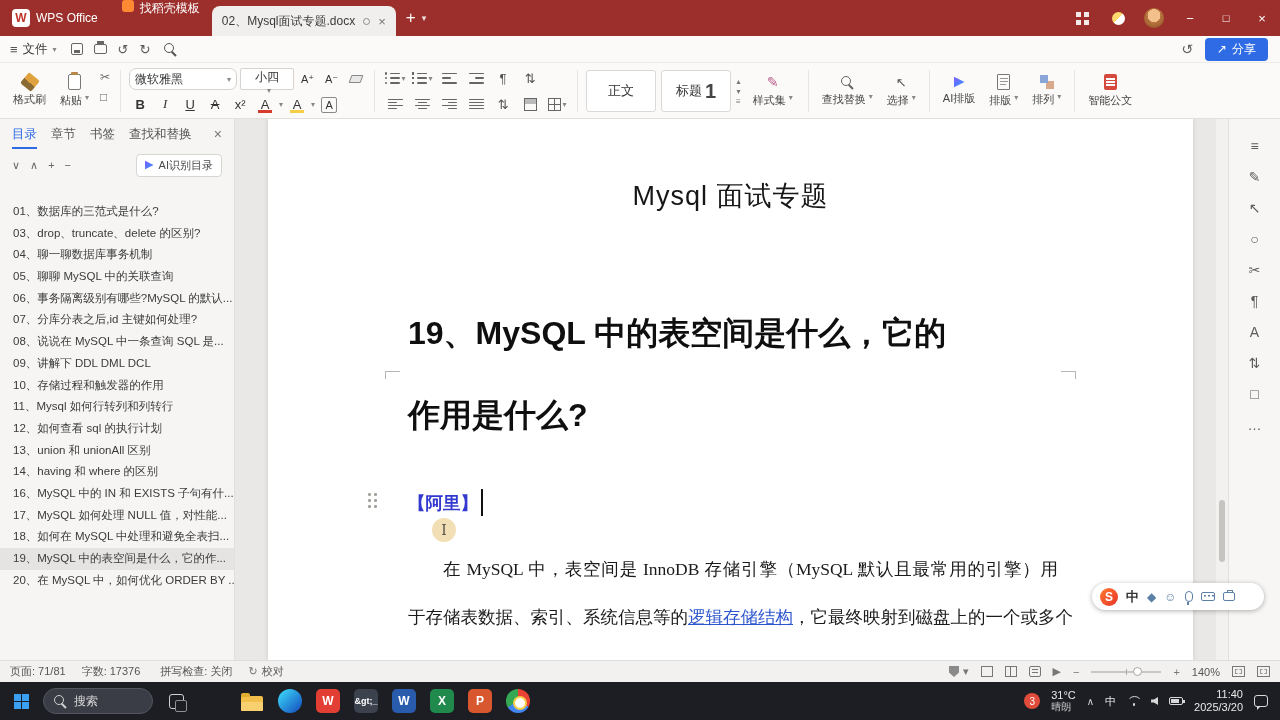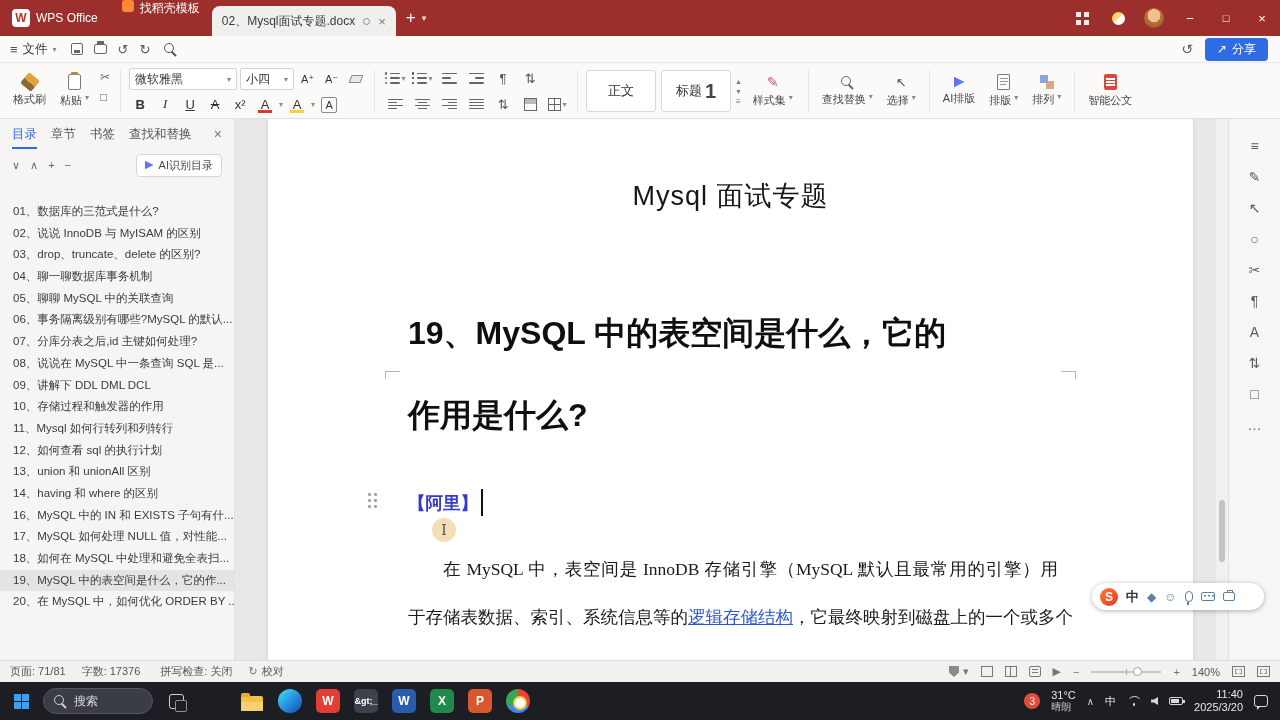--- a/index.html
+++ b/index.html
@@ -59,22 +59,22 @@
   .rb-big { display:flex; flex-direction:column; align-items:center; justify-content:center; gap:3px; padding:0 7px; font-size:11px; color:#454545; border-radius:3px; }
   .rb-lblrow { display:flex; align-items:flex-start; gap:3px; }
   .tiny-caret { font-size:8px; color:#888; }
   .icon-brush { width:14px; height:14px; background:linear-gradient(180deg,#e0a23e 55%, #8a6a33 56%); border-radius:2px; transform:rotate(40deg); }
   .icon-paste { width:13px; height:16px; border:1.4px solid #7a7a7a; border-radius:2px; position:relative; background:#fff; }
   .icon-paste::before { content:""; position:absolute; left:2px; right:2px; top:-3px; height:3px; background:#b7874a; border-radius:1px; }
   .rb-cutcol { display:flex; flex-direction:column; justify-content:flex-start; padding:3px 4px; color:#666; font-size:12px; gap:6px; }
   .rb-font { display:flex; flex-direction:column; justify-content:space-between; padding:1px 2px; }
   .rb-row { display:flex; align-items:center; gap:3px; }
   .rb-select { height:22px; background:#fff; border:1px solid #d6d3d0; border-radius:2px; display:flex; align-items:center; justify-content:space-between; padding:0 5px; font-size:12px; color:#333; }
-  .sel-name { width:108px; }
-  .sel-size { width:54px; }
+  .sel-name { width:108px;border-radius:7px; }
+  .sel-size { width:54px;flex-direction:column; }
   .sel-caret { font-size:8px; color:#888; margin-left:4px; }
   .sbtn { width:21px; height:20px; display:flex; align-items:center; justify-content:center; font-size:11px; color:#333; border-radius:2px; }
   .ic-eraser { width:12px; height:8px; background:#e8e8e8; border:1px solid #888; transform:skewX(-20deg); border-radius:1px; }
   .fbtn { width:22px; height:20px; display:flex; align-items:center; justify-content:center; font-size:13px; color:#333; border-radius:2px; position:relative; }
   .fb-b { font-weight:700; }
   .fb-i { font-style:italic; font-family:"Liberation Serif","DejaVu Serif",serif; }
   .fb-u { text-decoration:underline; }
   .fb-s { text-decoration:line-through; }
   .fb-color::after { content:""; position:absolute; left:4px; right:4px; bottom:1px; height:3px; background:#d83a2e; }
   .fb-hl::after { content:""; position:absolute; left:4px; right:4px; bottom:1px; height:3px; background:#f6cf47; }
@@ -482,21 +482,20 @@
     <span class="sb-cbtn">∧</span>
     <span class="sb-cbtn">+</span>
     <span class="sb-cbtn">−</span>
     <span class="ai-btn">
       <span class="ai-mini"></span>
       <span>AI识别目录</span>
     </span>
   </div>
   <div class="sb-list">
     <div class="sb-item">01、数据库的三范式是什么?</div>
-    <div class="sb-item">02、说说 InnoDB 与 MyISAM 的区别</div>
     <div class="sb-item">03、drop、truncate、delete 的区别?</div>
     <div class="sb-item">04、聊一聊数据库事务机制</div>
     <div class="sb-item">05、聊聊 MySQL 中的关联查询</div>
     <div class="sb-item">06、事务隔离级别有哪些?MySQL 的默认...</div>
     <div class="sb-item">07、分库分表之后,id 主键如何处理?</div>
     <div class="sb-item">08、说说在 MySQL 中一条查询 SQL 是...</div>
     <div class="sb-item">09、讲解下 DDL DML DCL</div>
     <div class="sb-item">10、存储过程和触发器的作用</div>
     <div class="sb-item">11、Mysql 如何行转列和列转行</div>
     <div class="sb-item">12、如何查看 sql 的执行计划</div>

